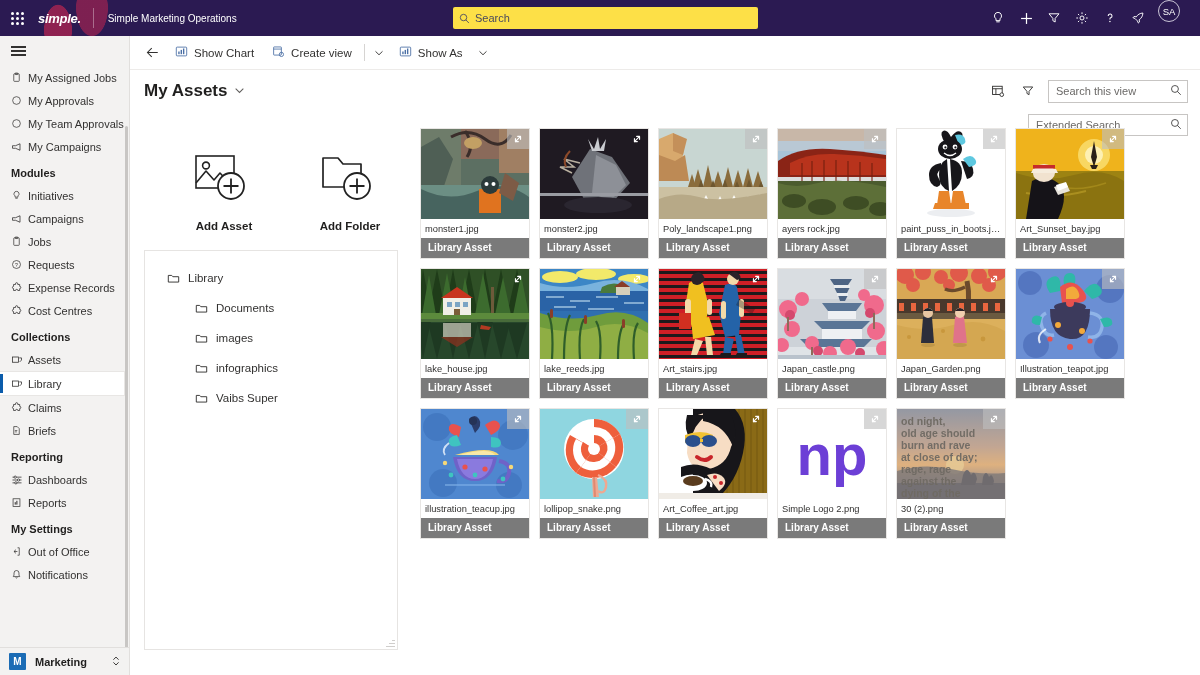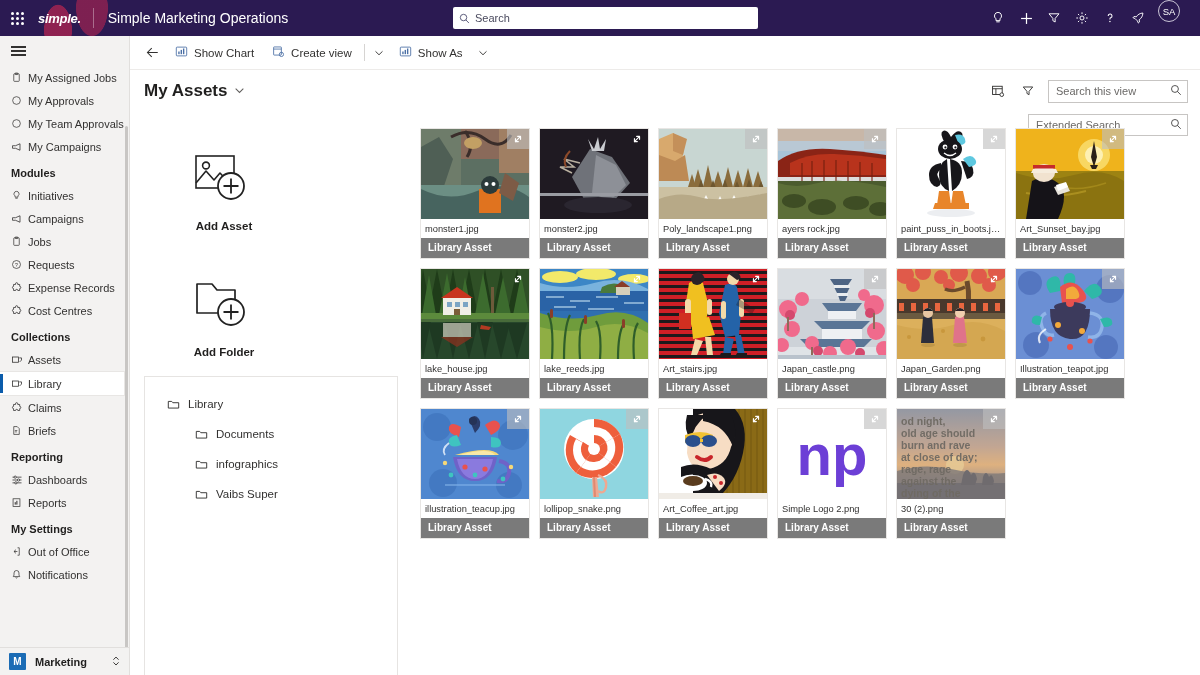--- a/index.html
+++ b/index.html
@@ -27,24 +27,24 @@
     width: 34px; display: flex; align-items: center; justify-content: center;
     cursor: pointer; height: 36px;
   }
   .waffle-grid { display: grid; grid-template-columns: repeat(3,3px); gap: 2px; }
   .waffle-grid i { width: 3px; height: 3px; background: #fff; border-radius: 50%; display: block; }
   .brand {
     font-size: 13px; font-weight: bold; font-style: italic; letter-spacing: -.3px;
     padding: 0 12px 0 4px; position: relative; z-index: 2; color: #fff;
   }
   .brand-div { width: 1px; height: 20px; background: rgba(255,255,255,.35); position: relative; z-index: 2;}
-  .apptitle { font-size: 14px; padding-left: 14px; position: relative; z-index: 2; color: #fff;}
+  .apptitle { font-size: 10px; padding-left: 14px; position: relative; z-index: 2; color: #fff;}
   .topsearch {
     position: absolute; left: 453px; top: 7px; width: 305px; height: 22px;
-    background: #ffffff; border-radius: 2px; display: flex; align-items: center;
+    background: #fde047; border-radius: 2px; display: flex; align-items: center;
     padding: 0 6px; cursor: text;
   }
   .topsearch .mag { margin-right: 5px; display:flex; }
   .topsearch input {
     border: none; outline: none; background: transparent; font-size: 11px;
     color: #3b3b4f; width: 100%; font-family: "Liberation Sans", sans-serif;
   }
   .topsearch input::placeholder { color: #4a4a5e; }
   .topicons {
     position: absolute; right: 16px; top: 0; height: 36px;
@@ -123,21 +123,21 @@
     color: #323130; font-family: "Liberation Sans", sans-serif; min-width: 0;
   }
   .srchbox input::placeholder { color: #6b6967; }
   .extsearch-row { position: absolute; right: 12px; top: 44px; }
   .extsearch { width: 160px; height: 22px; }
 
   .content { flex: 1; display: flex; min-height: 0; padding: 0 0 0 0; position: relative; }
 
   
   .leftpane { width: 270px; flex: 0 0 270px; padding: 22px 0 0 14px; position: relative; }
-  .addrow { display: flex; gap: 42px; padding: 14px 0 18px 38px; flex-direction: column; }
+  .addrow { display: flex; gap: 42px; padding: 14px 0 18px 38px; }
   .addtile { display: flex; flex-direction: column; align-items: center; cursor: pointer; width: 84px; }
   .addtile .glyph { height: 62px; display: flex; align-items: flex-end; justify-content: center; }
   .addtile .cap { font-size: 11.5px; font-weight: bold; color: #201f1e; margin-top: 10px; }
   .treebox {
     border: 1px solid #e6e4e2; border-top: 1px solid #e6e4e2;
     height: 400px; margin-right: 2px; padding: 12px 0 0 0; position: relative; background: #fff;
   }
   .treenode { display: flex; align-items: center; height: 30px; font-size: 11.5px; color: #323130; cursor: pointer; }
   .treenode .fic { margin-right: 8px; display: flex; color: #323130; }
   .tn-l0 { padding-left: 22px; }
@@ -574,20 +574,28 @@
                   </svg>
                 </span>
               <span>Documents</span>
             </div>
             <div class="treenode tn-l1">
               <span class="fic">
                   <svg width="13" height="13" viewBox="0 0 16 16">
                     <path d="M1.6 4.2h4.2l1.4 1.6h7.2v6.6H1.6z" fill="none" stroke="#323130" stroke-width="1.15" stroke-linejoin="round"></path>
                   </svg>
                 </span>
+              <span>images</span>
+            </div>
+            <div class="treenode tn-l1">
+              <span class="fic">
+                  <svg width="13" height="13" viewBox="0 0 16 16">
+                    <path d="M1.6 4.2h4.2l1.4 1.6h7.2v6.6H1.6z" fill="none" stroke="#323130" stroke-width="1.15" stroke-linejoin="round"></path>
+                  </svg>
+                </span>
               <span>infographics</span>
             </div>
             <div class="treenode tn-l1">
               <span class="fic">
                   <svg width="13" height="13" viewBox="0 0 16 16">
                     <path d="M1.6 4.2h4.2l1.4 1.6h7.2v6.6H1.6z" fill="none" stroke="#323130" stroke-width="1.15" stroke-linejoin="round"></path>
                   </svg>
                 </span>
               <span>Vaibs Super</span>
             </div>

